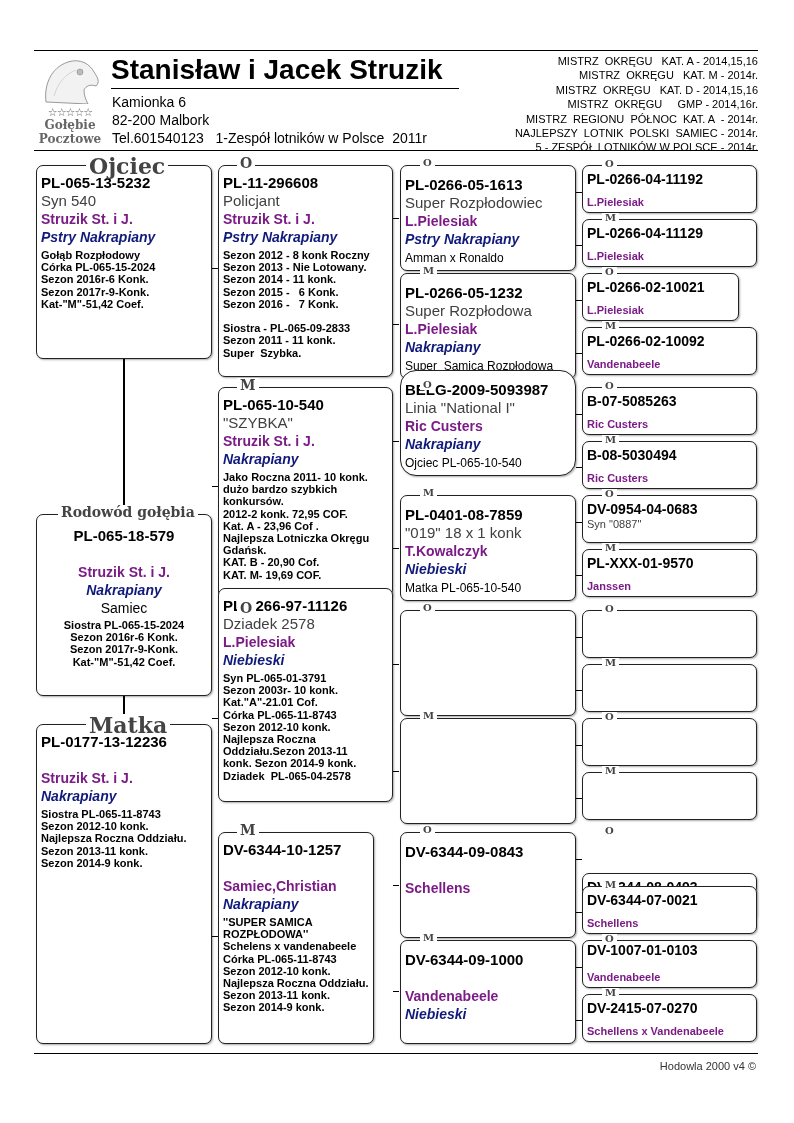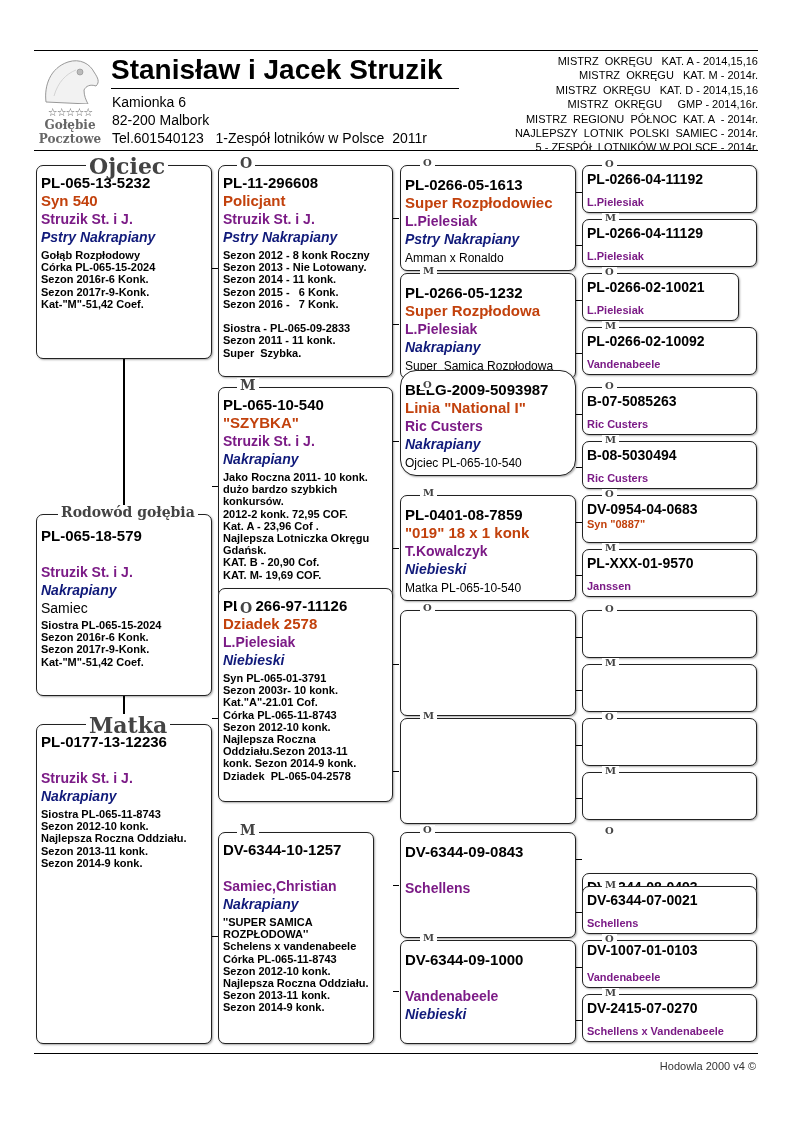--- a/index.html
+++ b/index.html
@@ -26,21 +26,21 @@
   .box { position: absolute; border: 1px solid #222; border-radius: 7px; background: #fff;
          box-shadow: 1px 1px 2px #aaa; box-sizing: border-box; padding: 8px 4px 2px 4px; overflow: hidden; }
   .legend { position: absolute; background:#fff; font-family: "DejaVu Serif", serif; font-weight: bold;
             color: #444; padding: 0 3px; line-height: 1; }
   .legend.big { font-size: 22px; }
   .legend.med { font-size: 14px; }
   .legend.sm { font-size: 14px; }
   .legend.xs { font-size: 10px; }
   .ring { font-size: 15px; font-weight: bold; line-height: 18px; white-space: nowrap; }
   .ring.small { font-size: 14px; }
-  .name { color: #c2410c; font-size: 15px; font-weight: bold; line-height: 18px; white-space: nowrap; }
+  .name { color: #404040; font-size: 15px; font-weight: normal; line-height: 18px; white-space: nowrap; }
   .name.small { font-size: 11px; line-height: 12px; }
   .owner { color: #7b1b86; font-size: 14px; font-weight: bold; line-height: 18px; white-space: nowrap; }
   .owner.small { font-size: 11px; line-height: 14px; }
   .color { color: #101a7a; font-size: 14px; font-weight: bold; font-style: italic; line-height: 19px; }
   .sex { font-size: 14px; line-height: 17px; }
   .notes { font-size: 11px; font-weight: bold; line-height: 12.2px; margin-top: 2px; }
   .notes div { white-space: pre; }
   .notes.normal { font-weight: normal; }
   .spacer { height: 18px; }
   .bottom-owner { position: absolute; left: 4px; bottom: 3px; }
@@ -91,21 +91,21 @@
     <div>Córka PL-065-15-2024</div>
     <div>Sezon 2016r-6 Konk.</div>
     <div>Sezon 2017r-9-Konk.</div>
     <div>Kat-"M"-51,42 Coef.</div>
   </div>
 </div>
 <div class="legend big" style="left:86px; top:155px;">Ojciec</div>
 
 <div class="vline" style="left:123px; top:359px; height:156px;"></div>
 
-<div class="box" style="left:36px; top:514px; width:176px; height:182px;">
+<div class="box" style="left:36px; top:514px; width:176px; height:182px;text-align:center;">
   <div class="ring" style="margin-top:4px;">PL-065-18-579</div>
   <div class="spacer"></div>
   <div class="owner">Struzik St. i J.</div>
   <div class="color">Nakrapiany</div>
   <div class="sex">Samiec</div>
   <div class="notes">
     <div>Siostra PL-065-15-2024</div>
     <div>Sezon 2016r-6 Konk.</div>
     <div>Sezon 2017r-9-Konk.</div>
     <div>Kat-"M"-51,42 Coef.</div>

